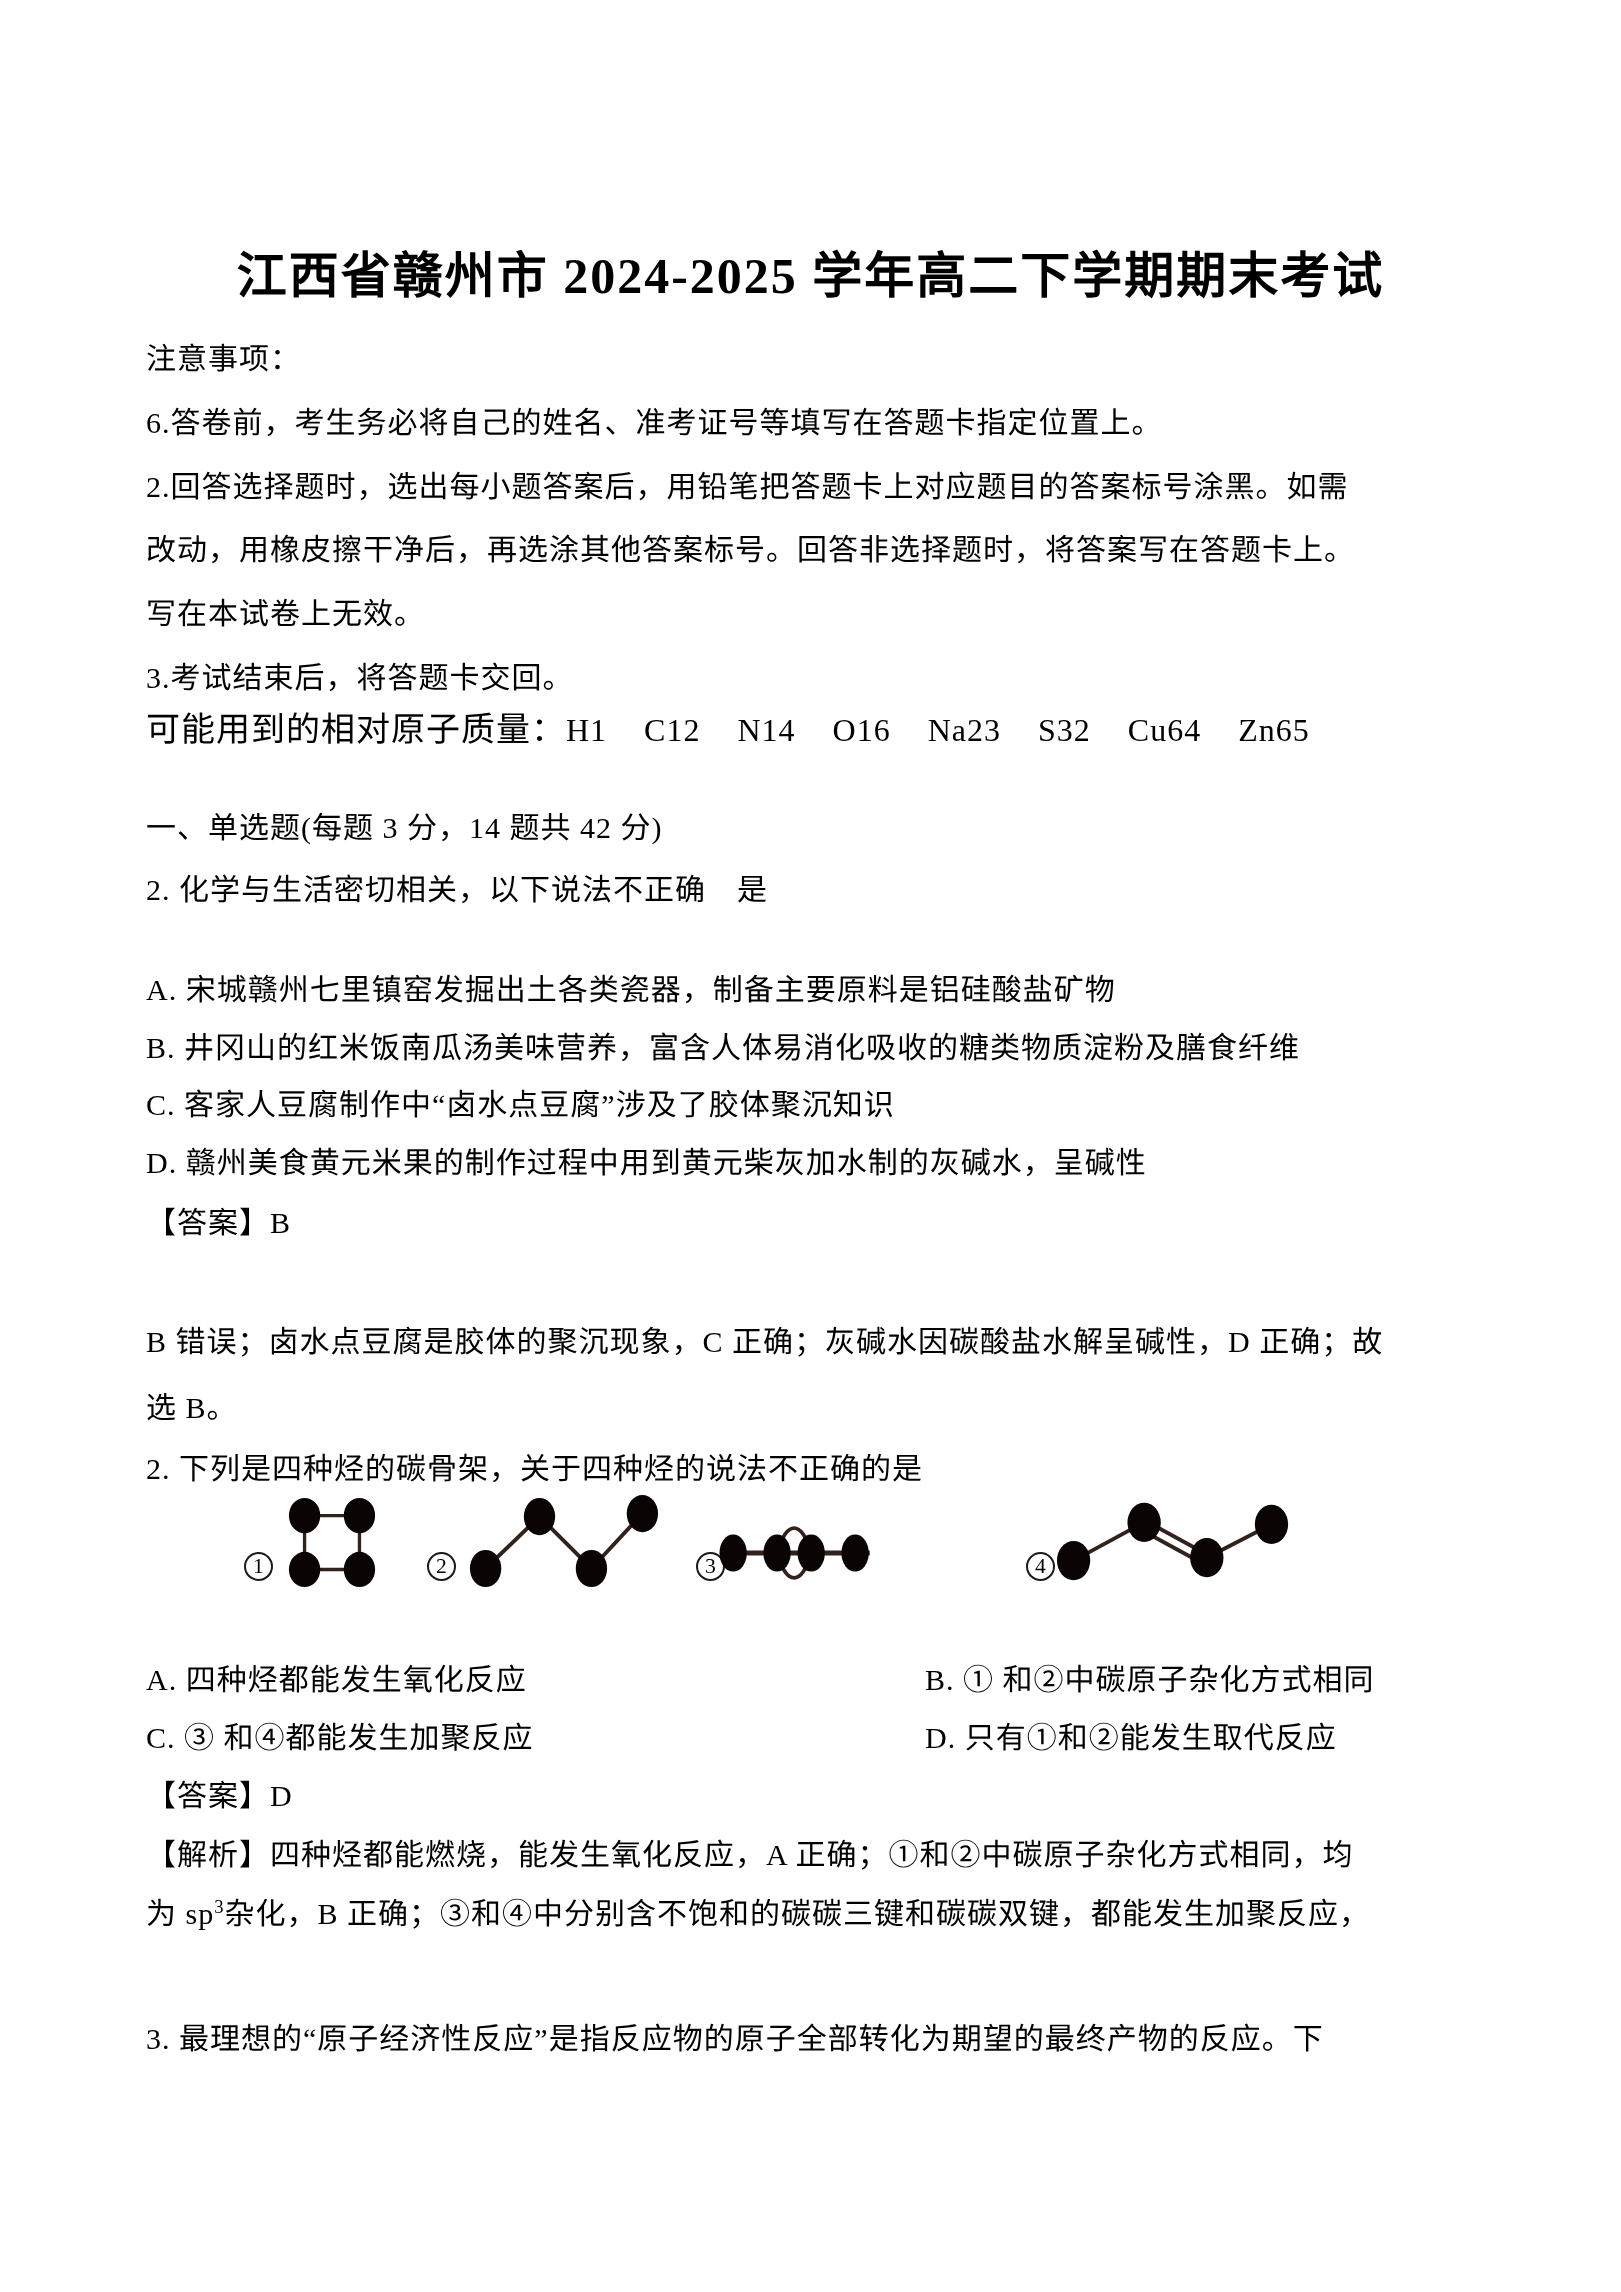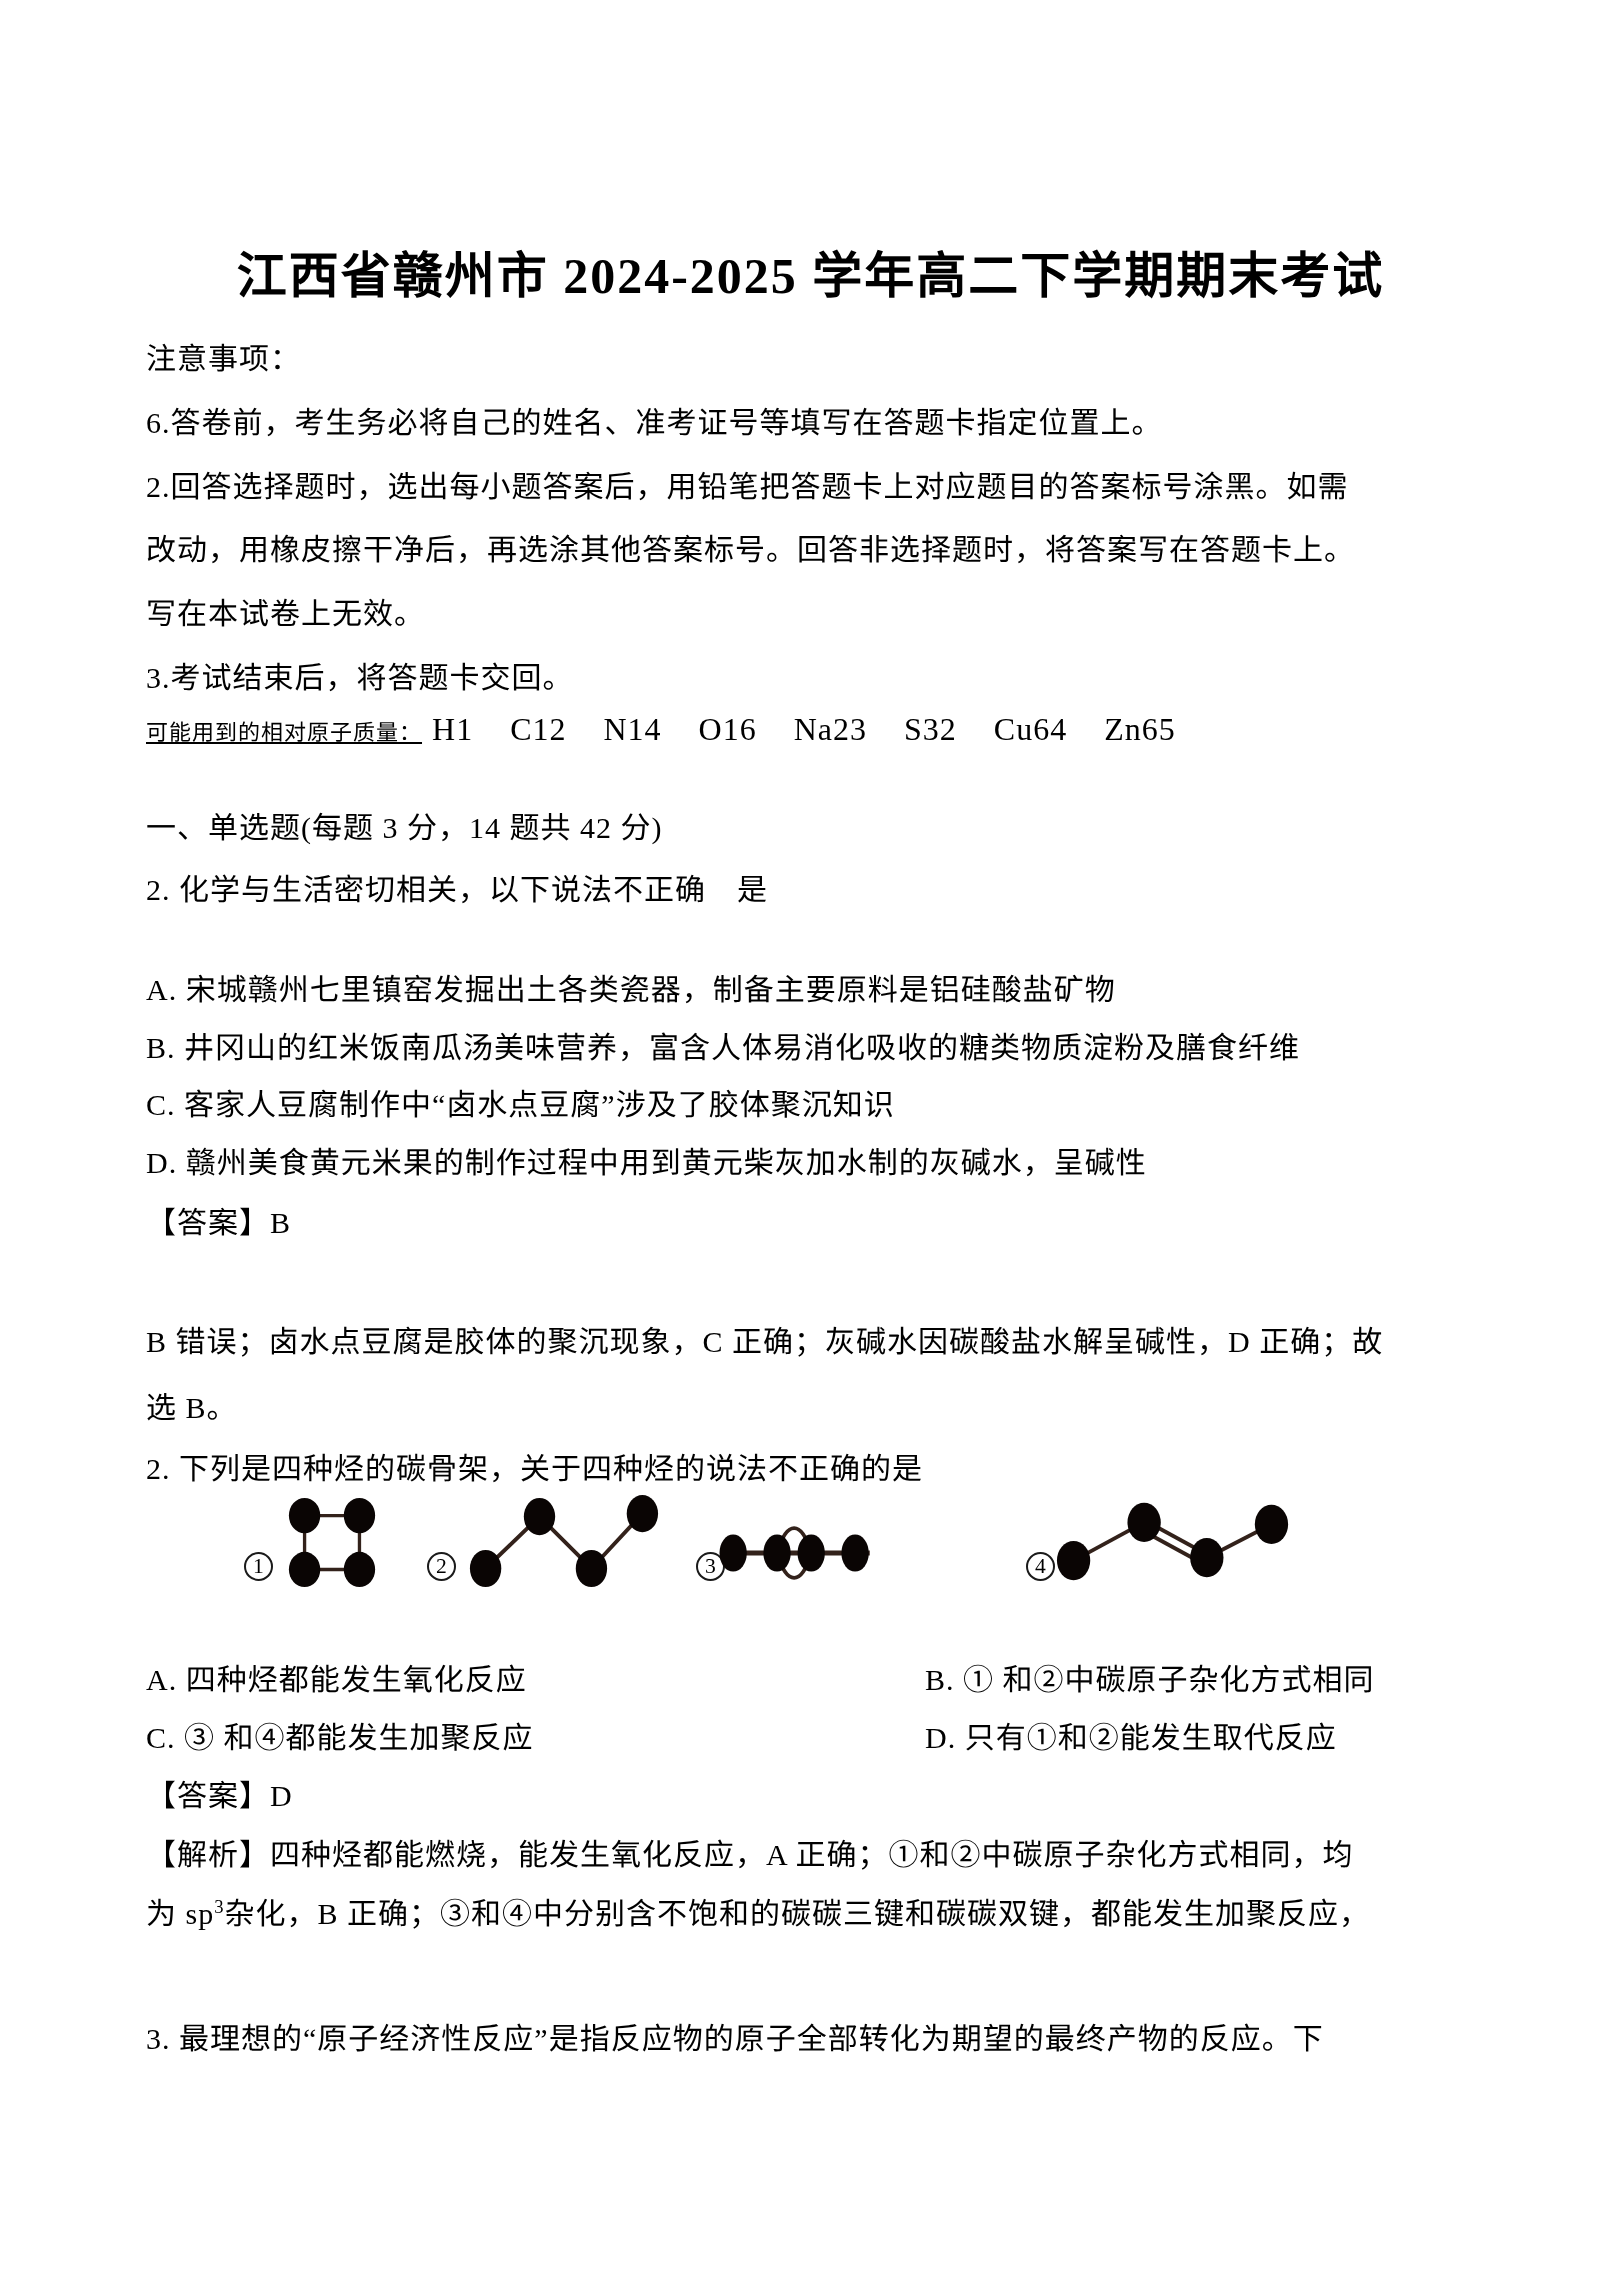--- a/index.html
+++ b/index.html
@@ -18,23 +18,23 @@
     font-size:50px;font-weight:bold;
     letter-spacing:2px;
   }
   .line{
     position:absolute;left:146px;
     font-size:30px;line-height:39px;
     letter-spacing:1px;
     white-space:nowrap;
   }
   .col2{left:907px;margin-left:18px;}
-  .mass-label{font-size:22px;text-decoration:underline;}
+  .mass-label{font-size:34px;}
   .mass-val{font-size:32px;margin-left:37px;font-family:"Liberation Serif","DejaVu Serif",serif;}
-  .mass-val.first{margin-left:10px;text-align:center;}
+  .mass-val.first{margin-left:0;text-align:center;}
   sup{font-size:0.62em;line-height:0;}
   
   .skel-label{
     position:absolute;
     width:29px;height:29px;
     border:2px solid #1a1a1a;border-radius:50%;
     box-sizing:border-box;
     display:flex;align-items:center;justify-content:center;
     font-size:21.6px;line-height:1;
   }

